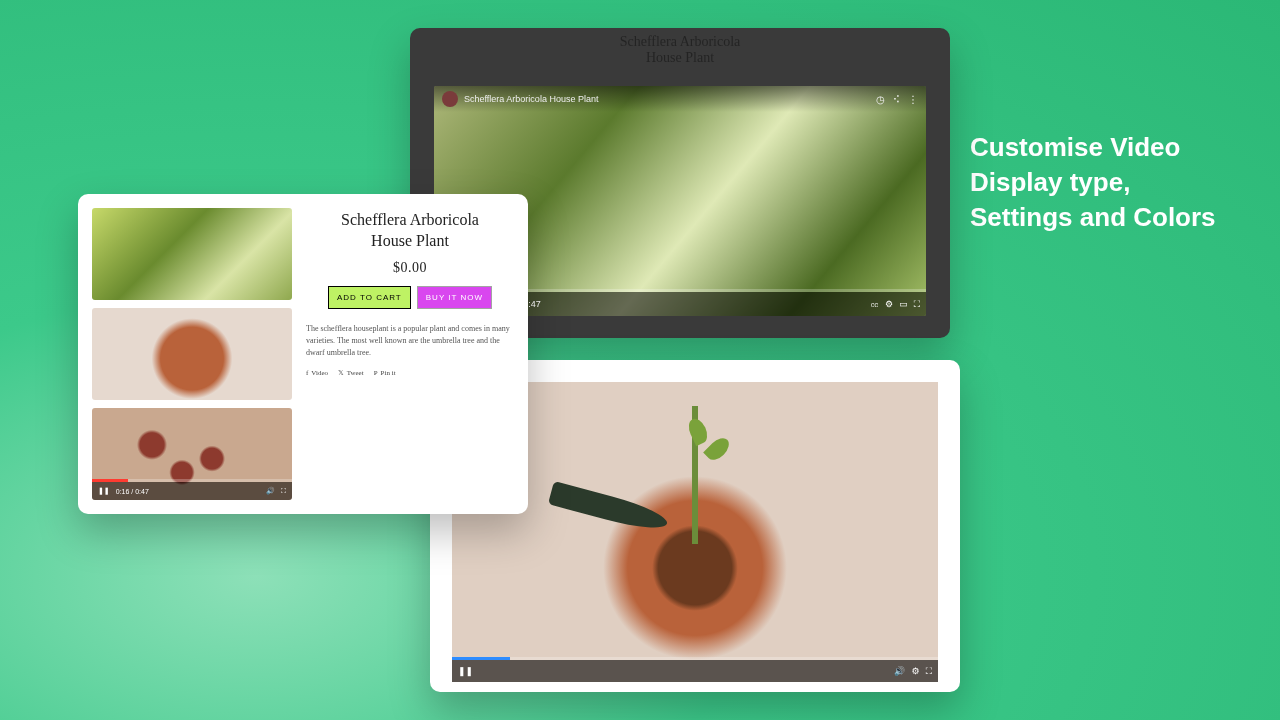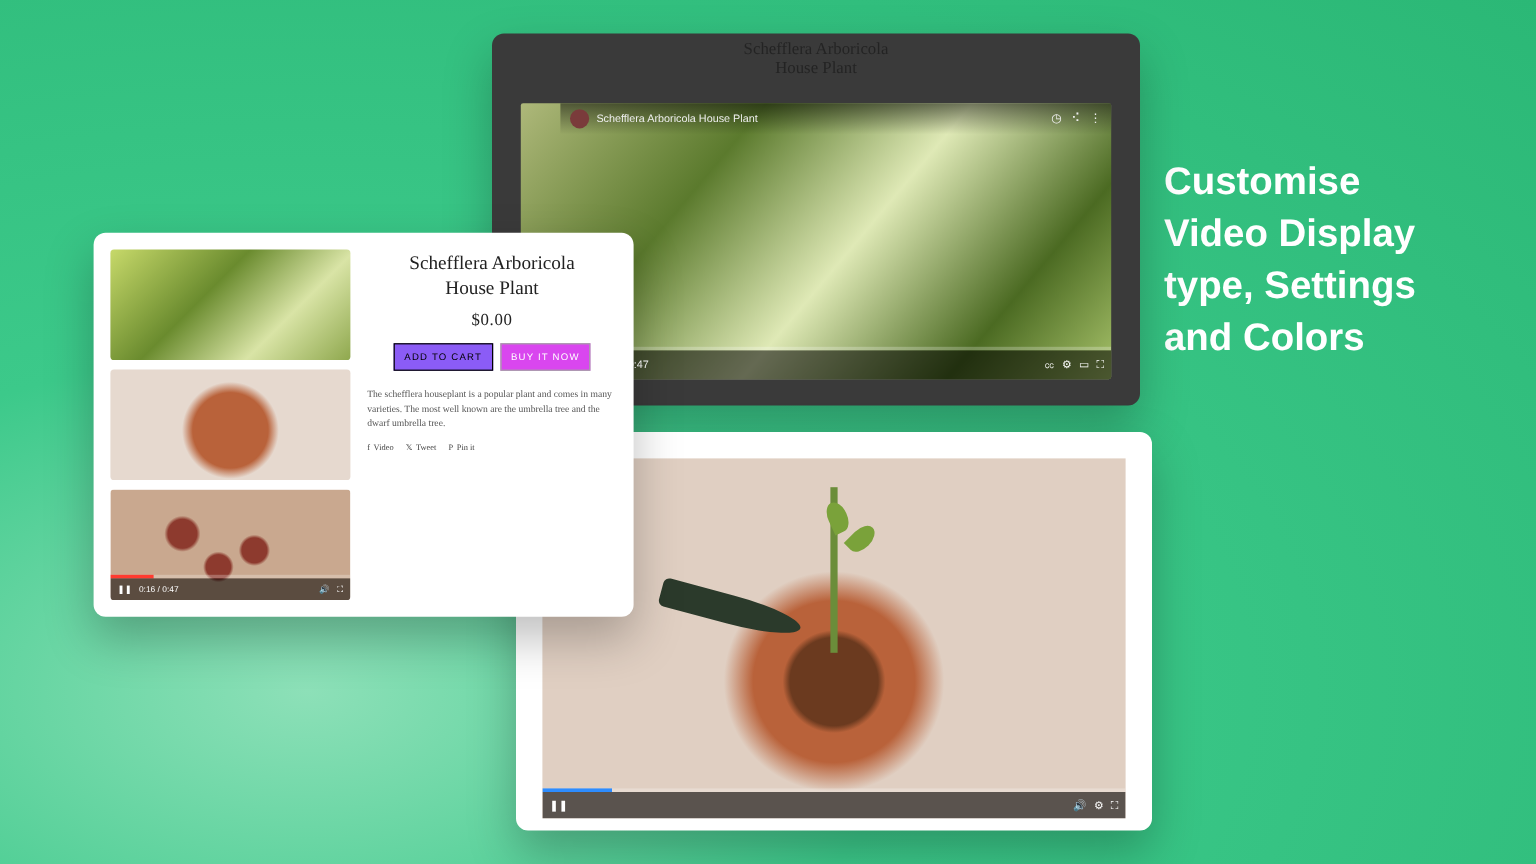--- a/index.html
+++ b/index.html
@@ -14,21 +14,21 @@
 
 
 .copy {
   position: absolute;
   right: 60px;
   top: 130px;
   width: 250px;
   color: #fff;
 }
 .copy h1 {
-  font-size: 32px;
+  font-size: 26px;
   font-weight: 600;
   line-height: 1.35;
   margin-bottom: 22px;
 }
 .copy p {
   font-size: 17px;
   line-height: 1.55;
   color: #e6fff2;
   font-weight: 400;
 }
@@ -95,21 +95,21 @@
 }
 .details h2 { font-size: 16px; font-weight: 400; line-height:1.3; margin-top:2px; }
 .details .price { font-size: 14px; margin: 8px 0 10px; letter-spacing:.5px; }
 .btn-row { display:flex; gap:6px; justify-content:center; margin-bottom:14px; }
 .btn {
   font-size: 8px; letter-spacing:1px;
   padding: 6px 8px;
   font-family: -apple-system, sans-serif;
   cursor:pointer;
 }
-.btn-outline { background:#8b5cf6; border:1px solid #000; }
+.btn-outline { background:#bef264; border:1px solid #000; }
 .btn-solid   { background:#d946ef; color:#fff; border:1px solid #a3a3a3; }
 .desc { font-size: 8px; line-height:1.5; color:#555; text-align:left; font-family:Georgia,serif; }
 .share-row { display:flex; gap:10px; justify-content:flex-start; margin-top:10px; font-size:7px; color:#444; }
 .share-row span { display:flex; align-items:center; gap:3px; }
 
 
 .card-dark {
   left: 410px;
   top: 28px;
   width: 540px;
@@ -128,21 +128,21 @@
 .dark-video {
   position:absolute; left:24px; right:24px; top:58px; bottom:22px;
   background: linear-gradient(130deg,#aeb87a 0%,#5b7a2d 30%,#dfe9b6 55%,#4b6a22 80%,#a7c26a 100%);
   border-radius:2px;
   overflow:hidden;
 }
 .dark-video .yt-top {
   position:absolute; top:0; left:0; right:0; height:26px;
   background: linear-gradient(rgba(0,0,0,.5), transparent);
   display:flex; align-items:center; gap:6px; padding:4px 8px;
-  font-size:9px; color:#eee;margin-left:33px;
+  font-size:9px; color:#eee;
 }
 .yt-avatar { width:16px; height:16px; border-radius:50%; background:#7a3b3b; }
 .yt-icons { margin-left:auto; display:flex; gap:8px; font-size:10px; }
 .dark-video .big-controls { height:24px; font-size:9px; }
 .dark-video .ctrl-progress { bottom:24px; height:3px; }
 
 
 .card-inline {
   left: 430px;
   top: 360px;

